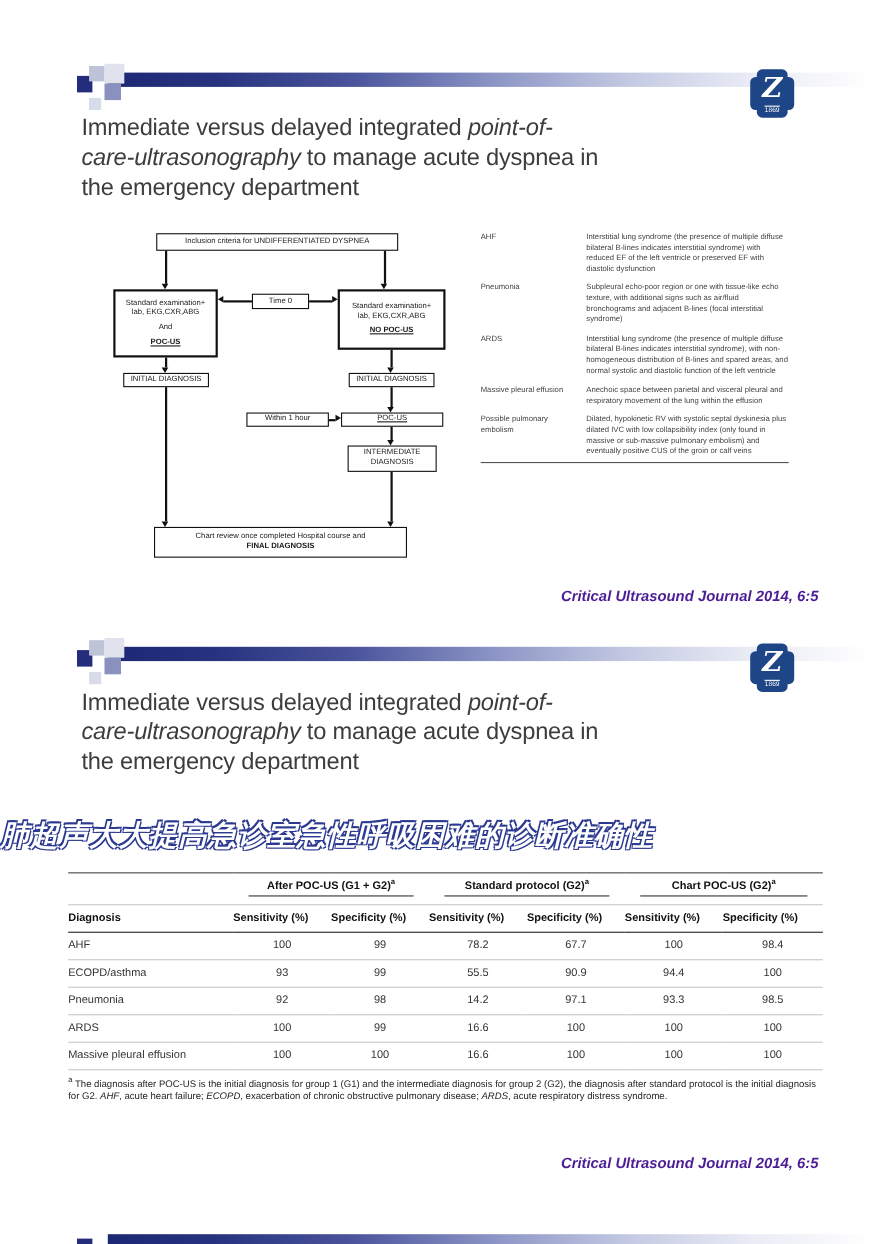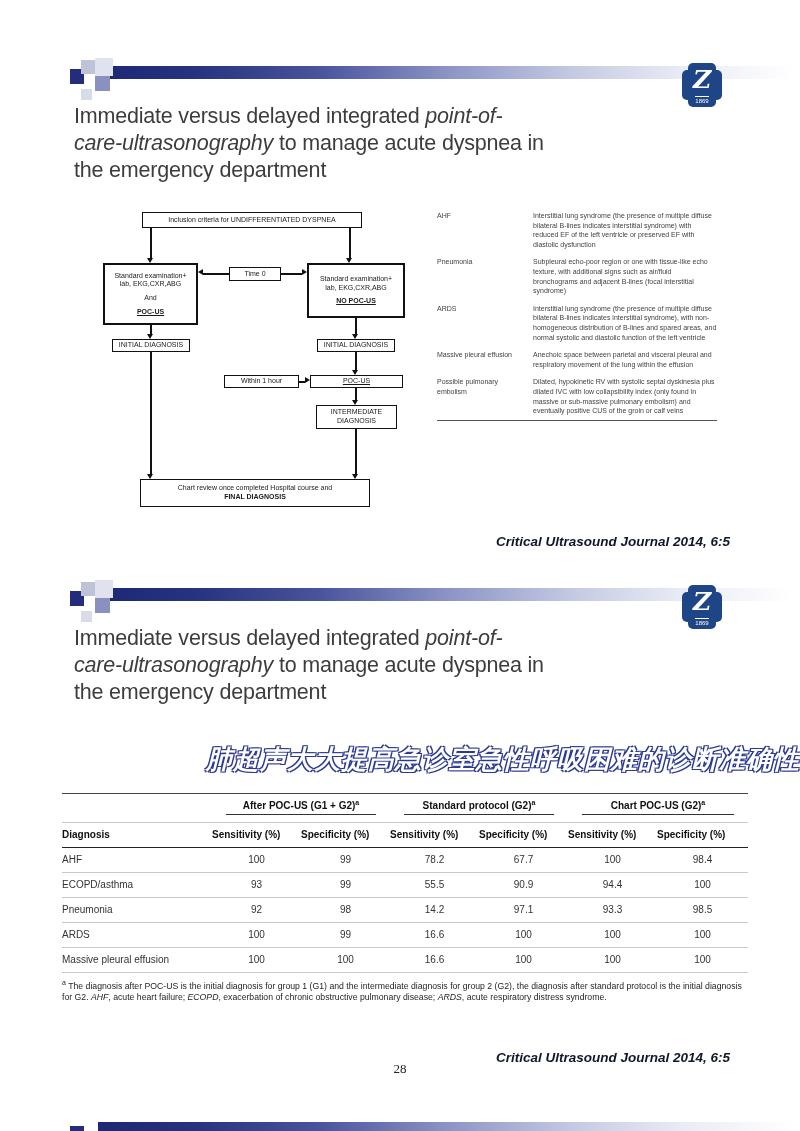--- a/index.html
+++ b/index.html
@@ -67,26 +67,26 @@
   .t3{position:absolute;left:437px;top:207px;width:280px;color:#3f3f3f;}
   .t3-title{font-weight:bold;font-size:8.8px;line-height:11px;color:#161616;}
   .t3-head{display:flex;border-top:1.2px solid #555;border-bottom:1.2px solid #555;
            font-weight:bold;font-size:7.3px;color:#161616;padding:3.5px 0;margin-top:4px;}
   .t3-row{display:flex;font-size:7px;line-height:9.6px;padding:4px 0;}
   .t3-c1{width:96px;padding-right:4px;box-sizing:border-box;}
   .t3-c2{flex:1;}
   .t3-last{border-bottom:1.2px solid #555;}
 
   
-  .cite{position:absolute;right:70px;font-weight:bold;font-style:italic;font-size:13.5px;color:#0f172a;}
+  .cite{position:absolute;right:56px;font-weight:bold;font-style:italic;font-size:13.5px;color:#4c1d95;}
   .page-num{position:absolute;left:0;top:1061px;width:800px;text-align:center;
             font-family:"Liberation Serif",serif;font-size:13px;color:#222;}
 
   
-  .headline{position:absolute;left:0;top:742px;width:800px;text-align:right;
+  .headline{position:absolute;left:0;top:742px;width:800px;text-align:left;
             font-size:26px;font-style:italic;font-weight:bold;letter-spacing:1px;color:#ffffff;
             text-shadow:-1.2px -1.2px 0 #2b3990,1.2px -1.2px 0 #2b3990,-1.2px 1.2px 0 #2b3990,1.2px 1.2px 0 #2b3990,0 0 1px #2b3990;}
 
   
   .t5{position:absolute;left:62px;top:793px;width:686px;color:#2b2b2b;}
   .t5-title{font-weight:bold;font-size:11px;color:#101010;margin-bottom:4px;}
   .t5 table{width:100%;border-collapse:collapse;border-top:1.5px solid #444;font-size:10px;table-layout:fixed;}
   .t5 .grp{padding-top:5px;}
   .grp-inner{border-bottom:1.3px solid #333;margin:0 14px;padding-bottom:3px;text-align:center;font-weight:bold;color:#101010;}
   .t5 th{font-weight:bold;color:#101010;text-align:left;padding:6px 0 7px;border-bottom:1.7px solid #222;}
@@ -311,19 +311,18 @@
         <td>100</td>
             <td>100</td>
       </tr>
     </tbody>
       </table>
     <div class="t5-foot">
       <sup>a</sup><span> The diagnosis after POC-US is the initial diagnosis for group 1 (G1) and the intermediate diagnosis for group 2 (G2), the diagnosis after standard protocol is the initial diagnosis for G2. </span><i>AHF</i><span>, acute heart failure; </span><i>ECOPD</i><span>, exacerbation of chronic obstructive pulmonary disease; </span><i>ARDS</i><span>, acute respiratory distress syndrome.</span>
     </div>
   </div>
 
-  <div class="page-num">28</div>
   <div class="cite" style="top:1050px;">Critical Ultrasound Journal 2014, 6:5</div>
 
   <div class="band" style="top:1122px;height:9px;"></div>
   <div class="sq sq-a" style="left:70px;top:1126px;"></div>
 
 </div>
 
 </body></html>

